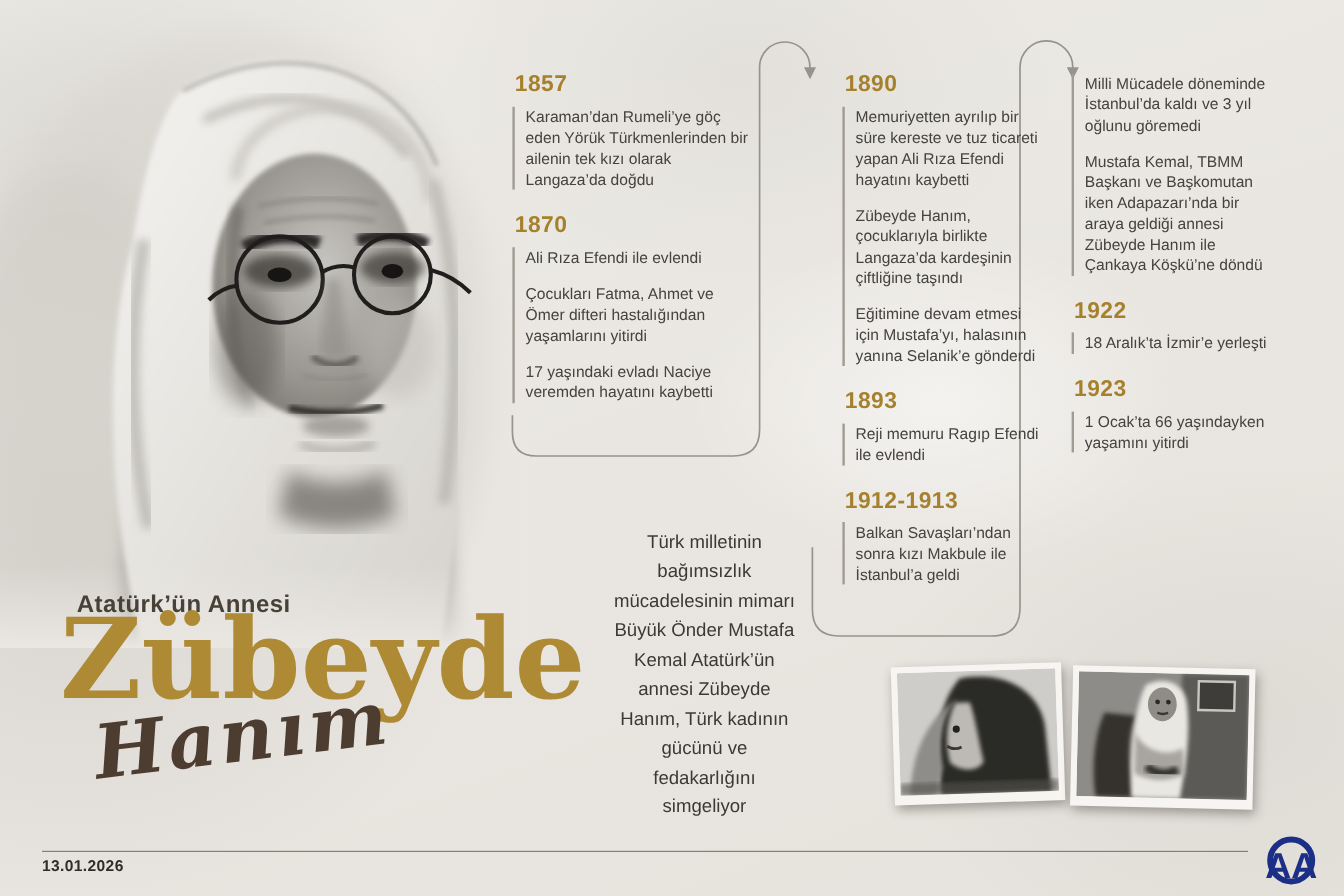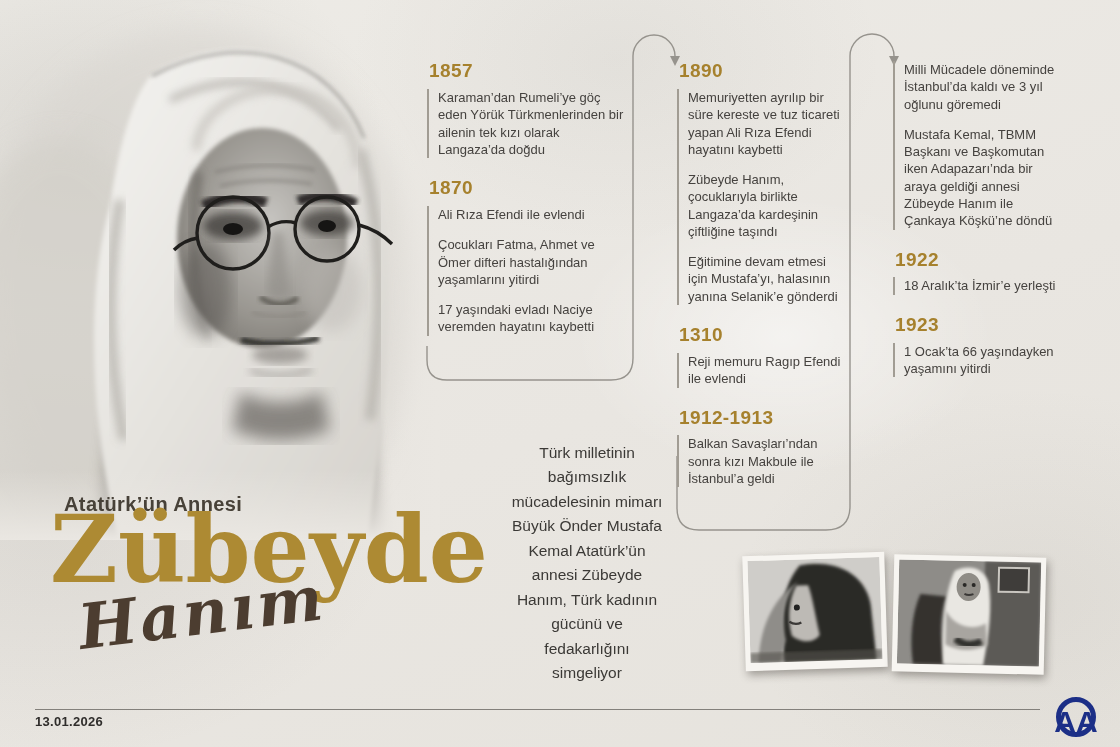--- a/index.html
+++ b/index.html
@@ -11,21 +11,21 @@
       radial-gradient(ellipse 500px 340px at 4% 70%, rgba(130,126,118,.13), transparent 70%),
       radial-gradient(ellipse 380px 260px at 55% 8%, rgba(150,148,142,.10), transparent 70%),
       radial-gradient(ellipse 420px 300px at 92% 80%, rgba(140,136,128,.10), transparent 70%),
       radial-gradient(ellipse 300px 200px at 70% 45%, rgba(255,255,255,.5), transparent 70%),
       linear-gradient(160deg,#edebe6 0%,#e9e6e1 55%,#e6e3dd 100%);
   }
   .abs{position:absolute;}
   
   .tcol{position:absolute;top:61px;}
   .tcol1{left:427px;width:200px;}
-  .tcol2{left:677px;width:172px;}
+  .tcol2{left:702px;width:172px;}
   .tcol3{left:893px;width:170px;}
   .tsec{margin:0 0 20px 0;}
   .tsec h3{
     margin:0 0 8px 2px;font-size:19px;line-height:1.05;font-weight:bold;
     color:#a6812d;letter-spacing:.4px;
   }
   .titems{border-left:2px solid #a19c93;padding-left:9px;}
   .titems p{margin:0 0 13px 0;font-size:13px;line-height:1.33;color:#45423f;}
   .titems p:last-child{margin-bottom:2px;}
   
@@ -173,21 +173,21 @@
   <div class="tcol tcol2">
     <div class="tsec">
       <h3>1890</h3>
       <div class="titems">
         <p>Memuriyetten ayrılıp bir süre kereste ve tuz ticareti yapan Ali Rıza Efendi hayatını kaybetti</p>
         <p>Zübeyde Hanım, çocuklarıyla birlikte Langaza’da kardeşinin çiftliğine taşındı</p>
         <p>Eğitimine devam etmesi için Mustafa’yı, halasının yanına Selanik’e gönderdi</p>
       </div>
     </div>
     <div class="tsec">
-      <h3>1310</h3>
+      <h3>1893</h3>
       <div class="titems">
         <p>Reji memuru Ragıp Efendi ile evlendi</p>
       </div>
     </div>
     <div class="tsec">
       <h3>1912-1913</h3>
       <div class="titems">
         <p>Balkan Savaşları’ndan sonra kızı Makbule ile İstanbul’a geldi</p>
       </div>
     </div>

